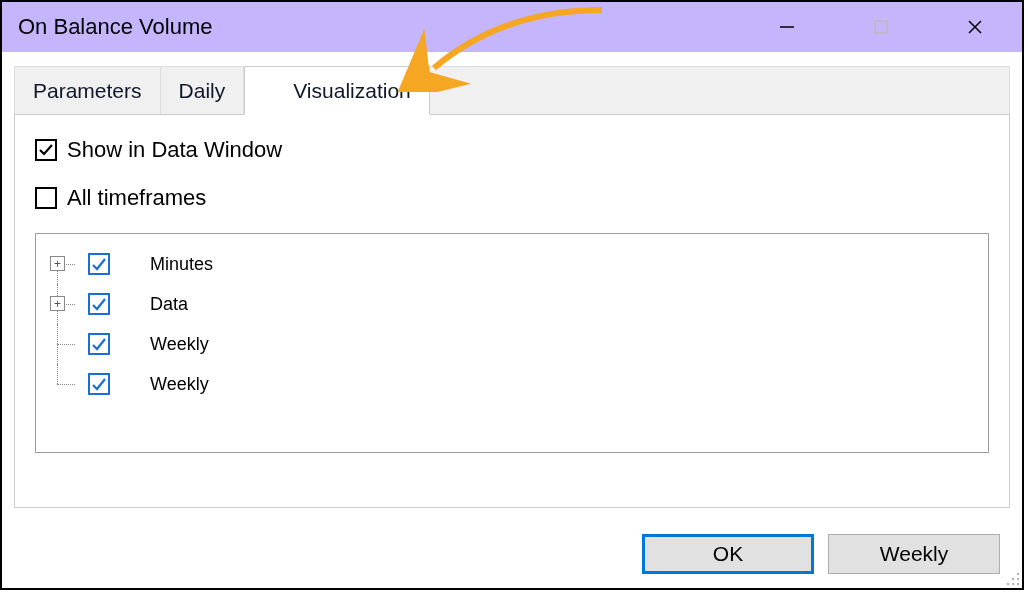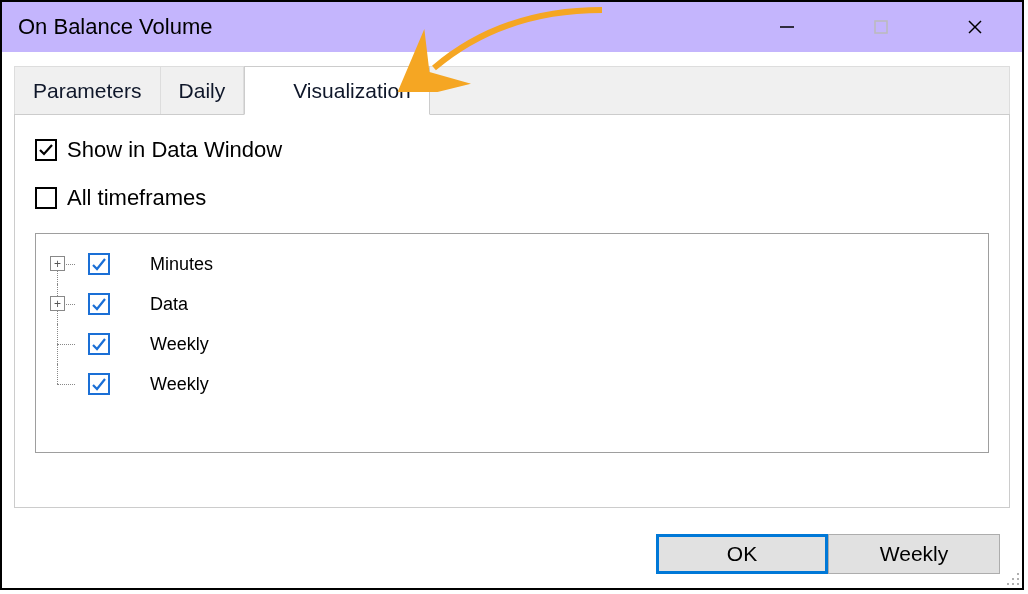--- a/index.html
+++ b/index.html
@@ -166,20 +166,21 @@
     flex-shrink: 0;
   }
   .tree-cb svg { display: block; }
   .tree-label { font-size: 18px; margin-left: 30px; }
   
   .button-row {
     position: absolute;
     right: 22px;
     bottom: 14px;
     display: flex;
+    gap: 14px;
   }
   .btn {
     width: 172px;
     height: 40px;
     background: #e1e1e1;
     border: 1px solid #adadad;
     display: flex;
     align-items: center;
     justify-content: center;
     font-size: 21px;

